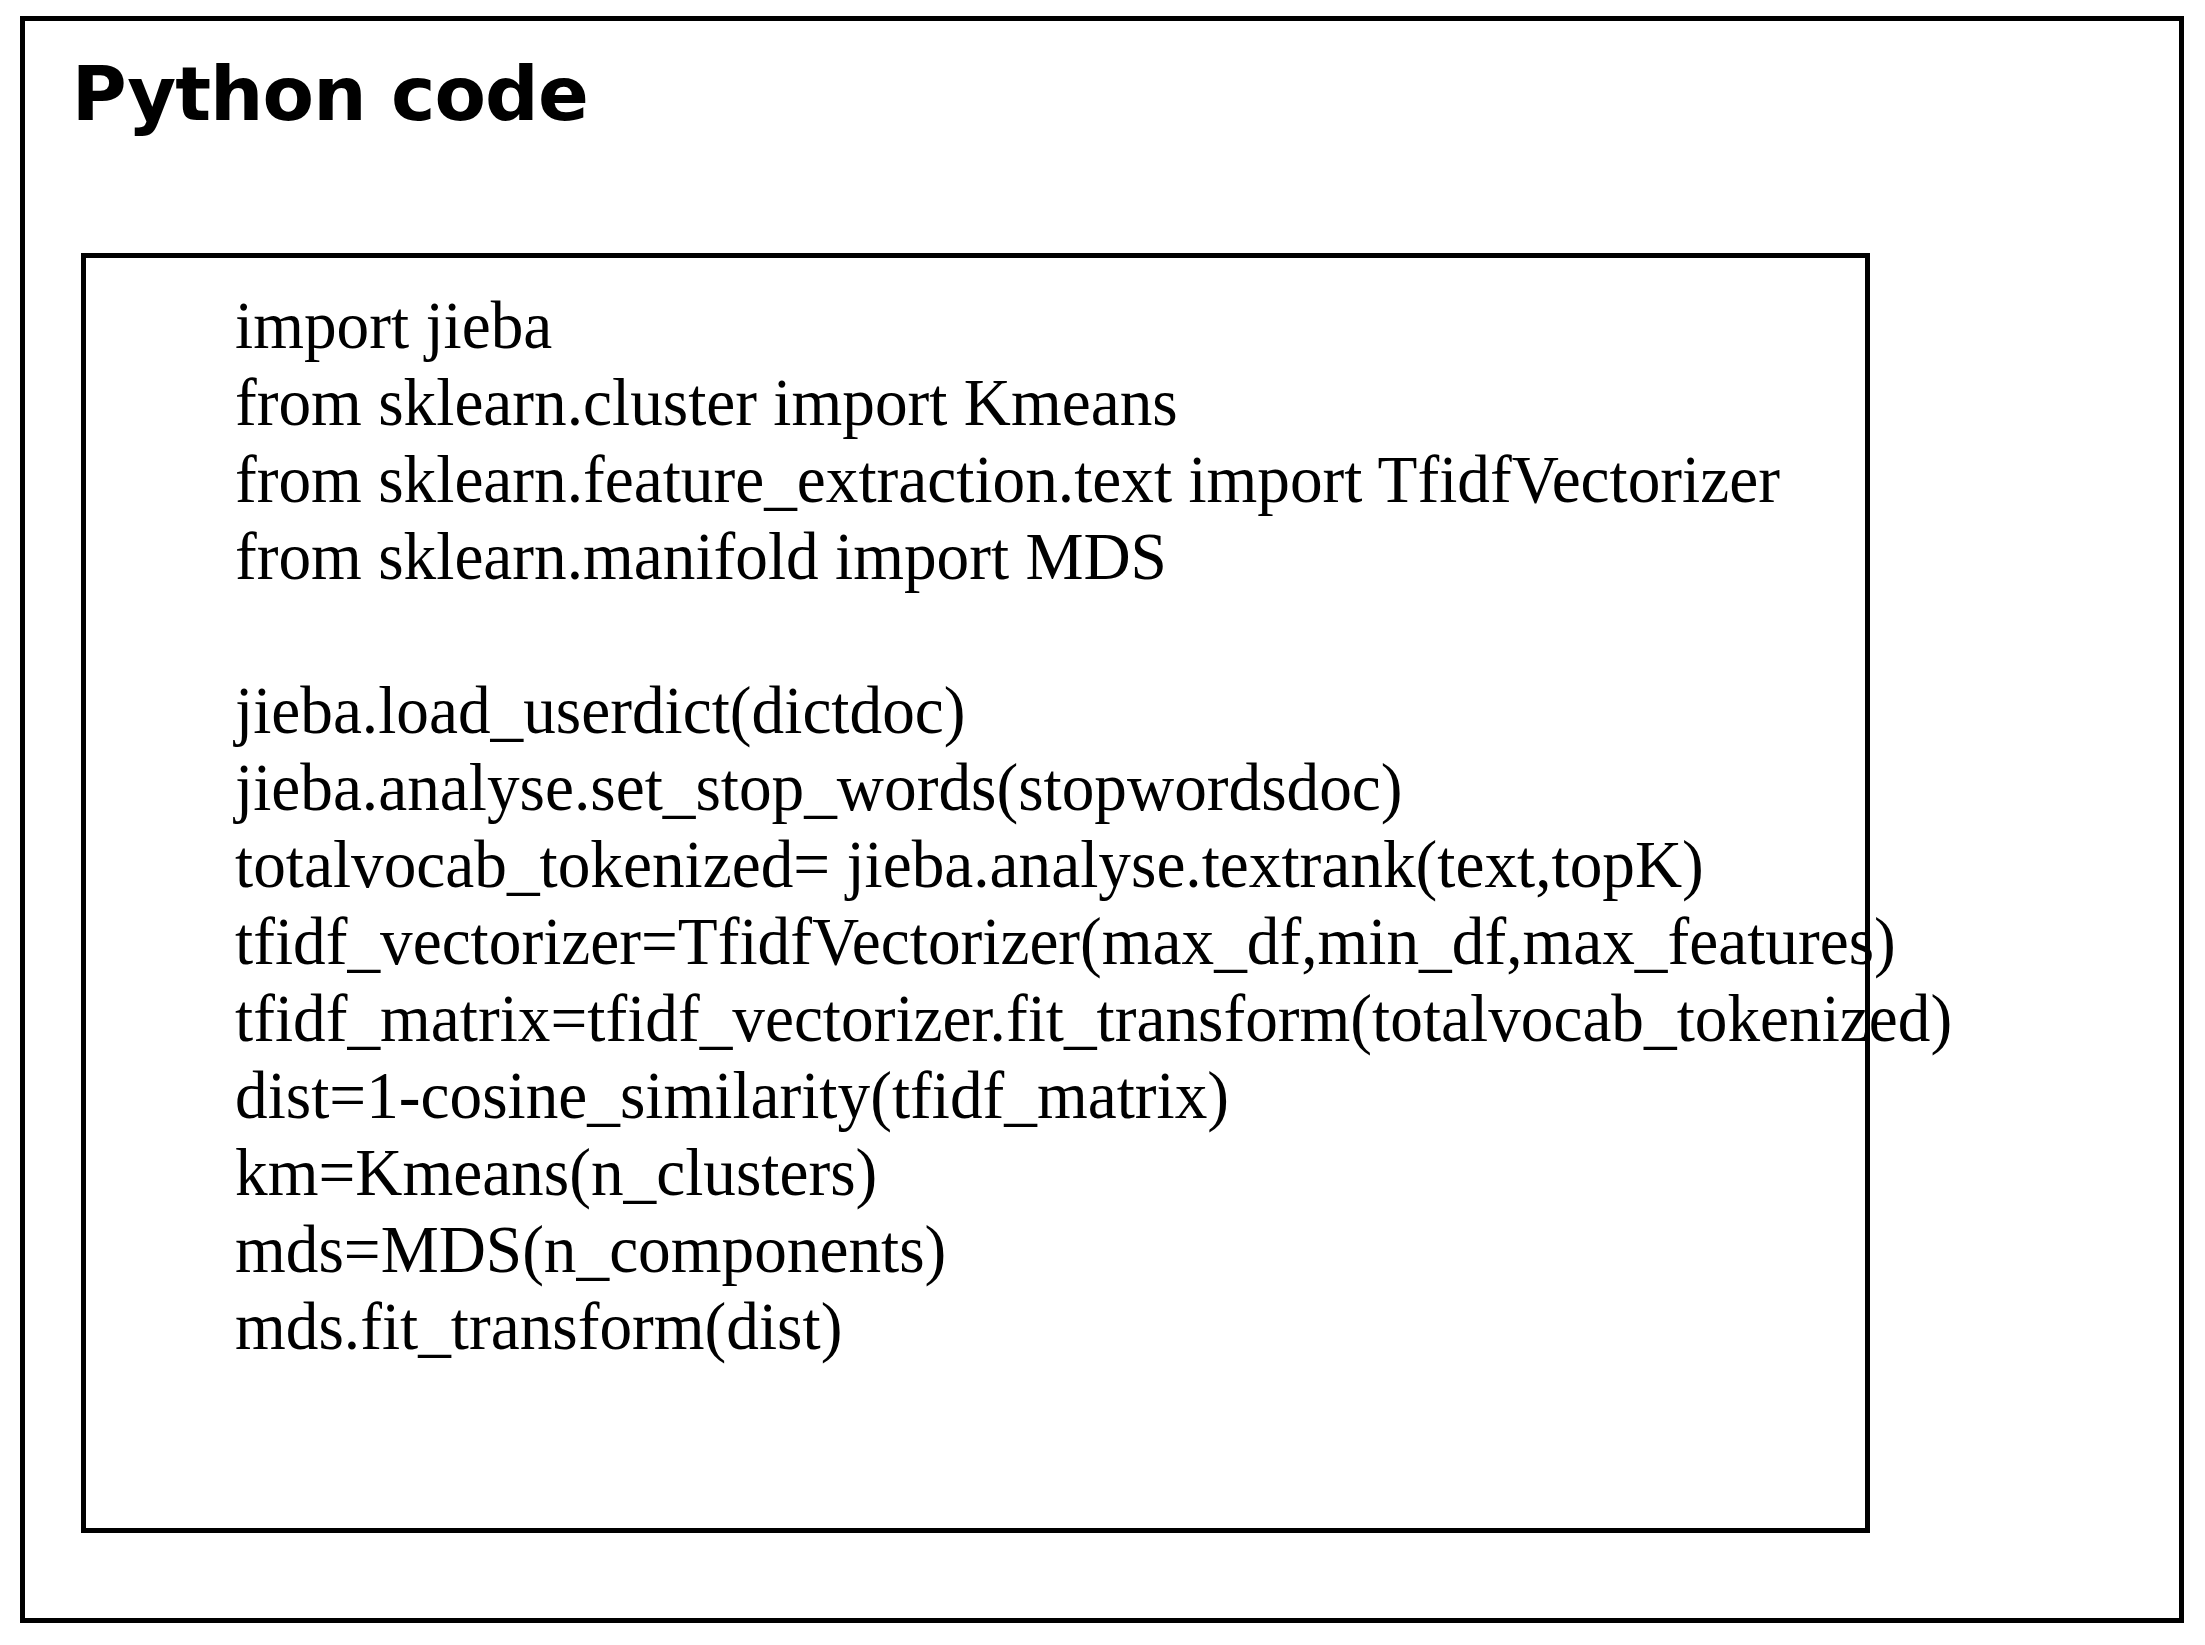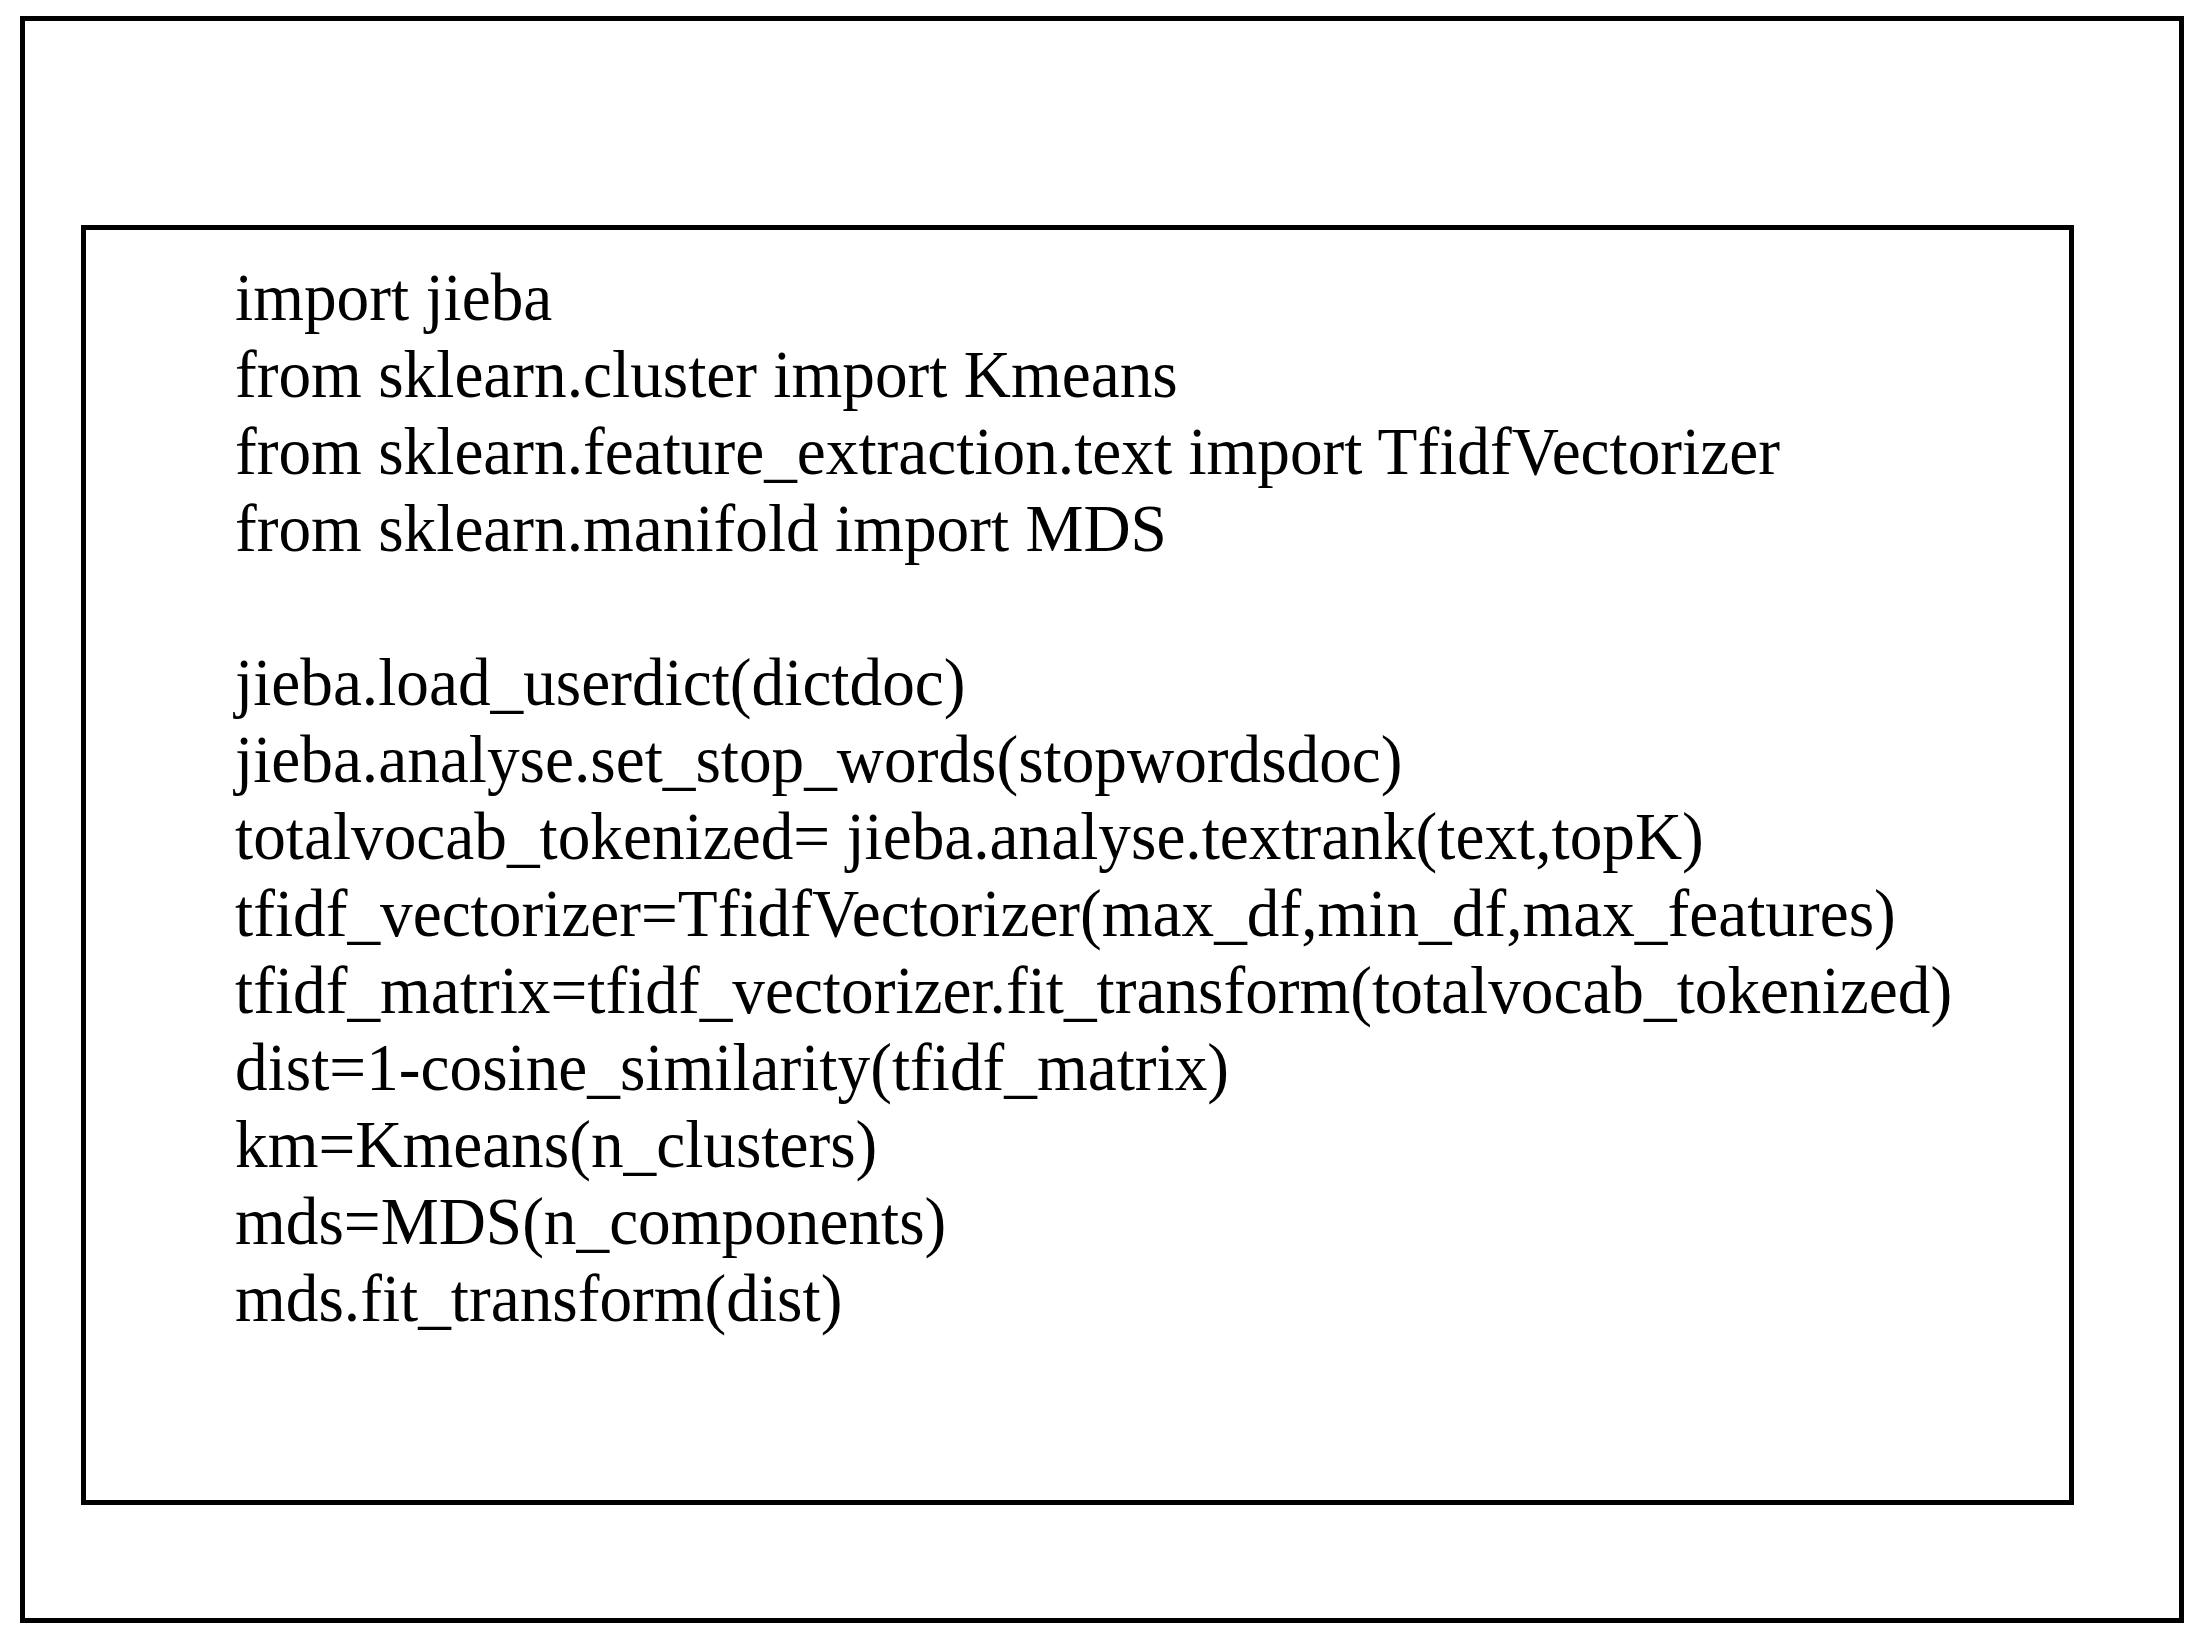--- a/index.html
+++ b/index.html
@@ -47,22 +47,22 @@
     font-size: 75px;
     line-height: 1.05;
     letter-spacing: -0.9px;
     color: #000000;
     white-space: nowrap;
   }
 
   .code-box {
     position: absolute;
     left: 56px;
-    top: 204px;
-    width: 1993px;
+    top: 232px;
+    width: 1789px;
     height: 1280px;
     box-sizing: border-box;
     border: 5.1px solid #000000;
     background: #ffffff;
   }
 
   .code-listing {
     position: absolute;
     left: 149px;
     top: 29px;
@@ -85,20 +85,21 @@
   .code-line.blank {
     height: 77px;
   }
 </style>
 </head>
 <body>
 
 <div id="figure-root">
   <div class="outer-frame">
 
+    <div class="figure-title">Python code</div>
 
     <div class="code-box">
       <div class="code-listing"><span class="code-line">import jieba</span><span class="code-line">from sklearn.cluster import Kmeans</span><span class="code-line">from sklearn.feature_extraction.text import TfidfVectorizer</span><span class="code-line">from sklearn.manifold import MDS</span><span class="code-line blank">&nbsp;</span><span class="code-line">jieba.load_userdict(dictdoc)</span><span class="code-line">jieba.analyse.set_stop_words(stopwordsdoc)</span><span class="code-line">totalvocab_tokenized= jieba.analyse.textrank(text,topK)</span><span class="code-line">tfidf_vectorizer=TfidfVectorizer(max_df,min_df,max_features)</span><span class="code-line">tfidf_matrix=tfidf_vectorizer.fit_transform(totalvocab_tokenized)</span><span class="code-line">dist=1-cosine_similarity(tfidf_matrix)</span><span class="code-line">km=Kmeans(n_clusters)</span><span class="code-line">mds=MDS(n_components)</span><span class="code-line">mds.fit_transform(dist)</span></div>
     </div>
 
   </div>
 </div>
 
 
 </body></html>

